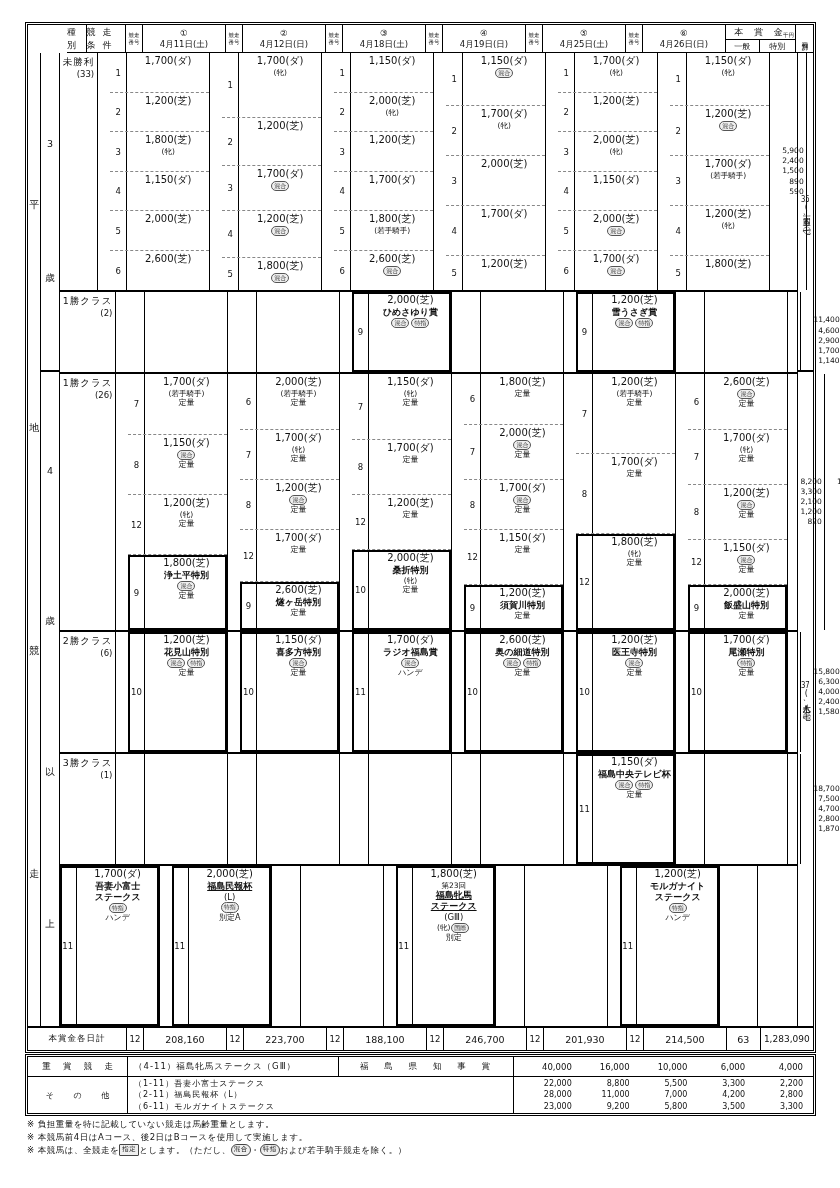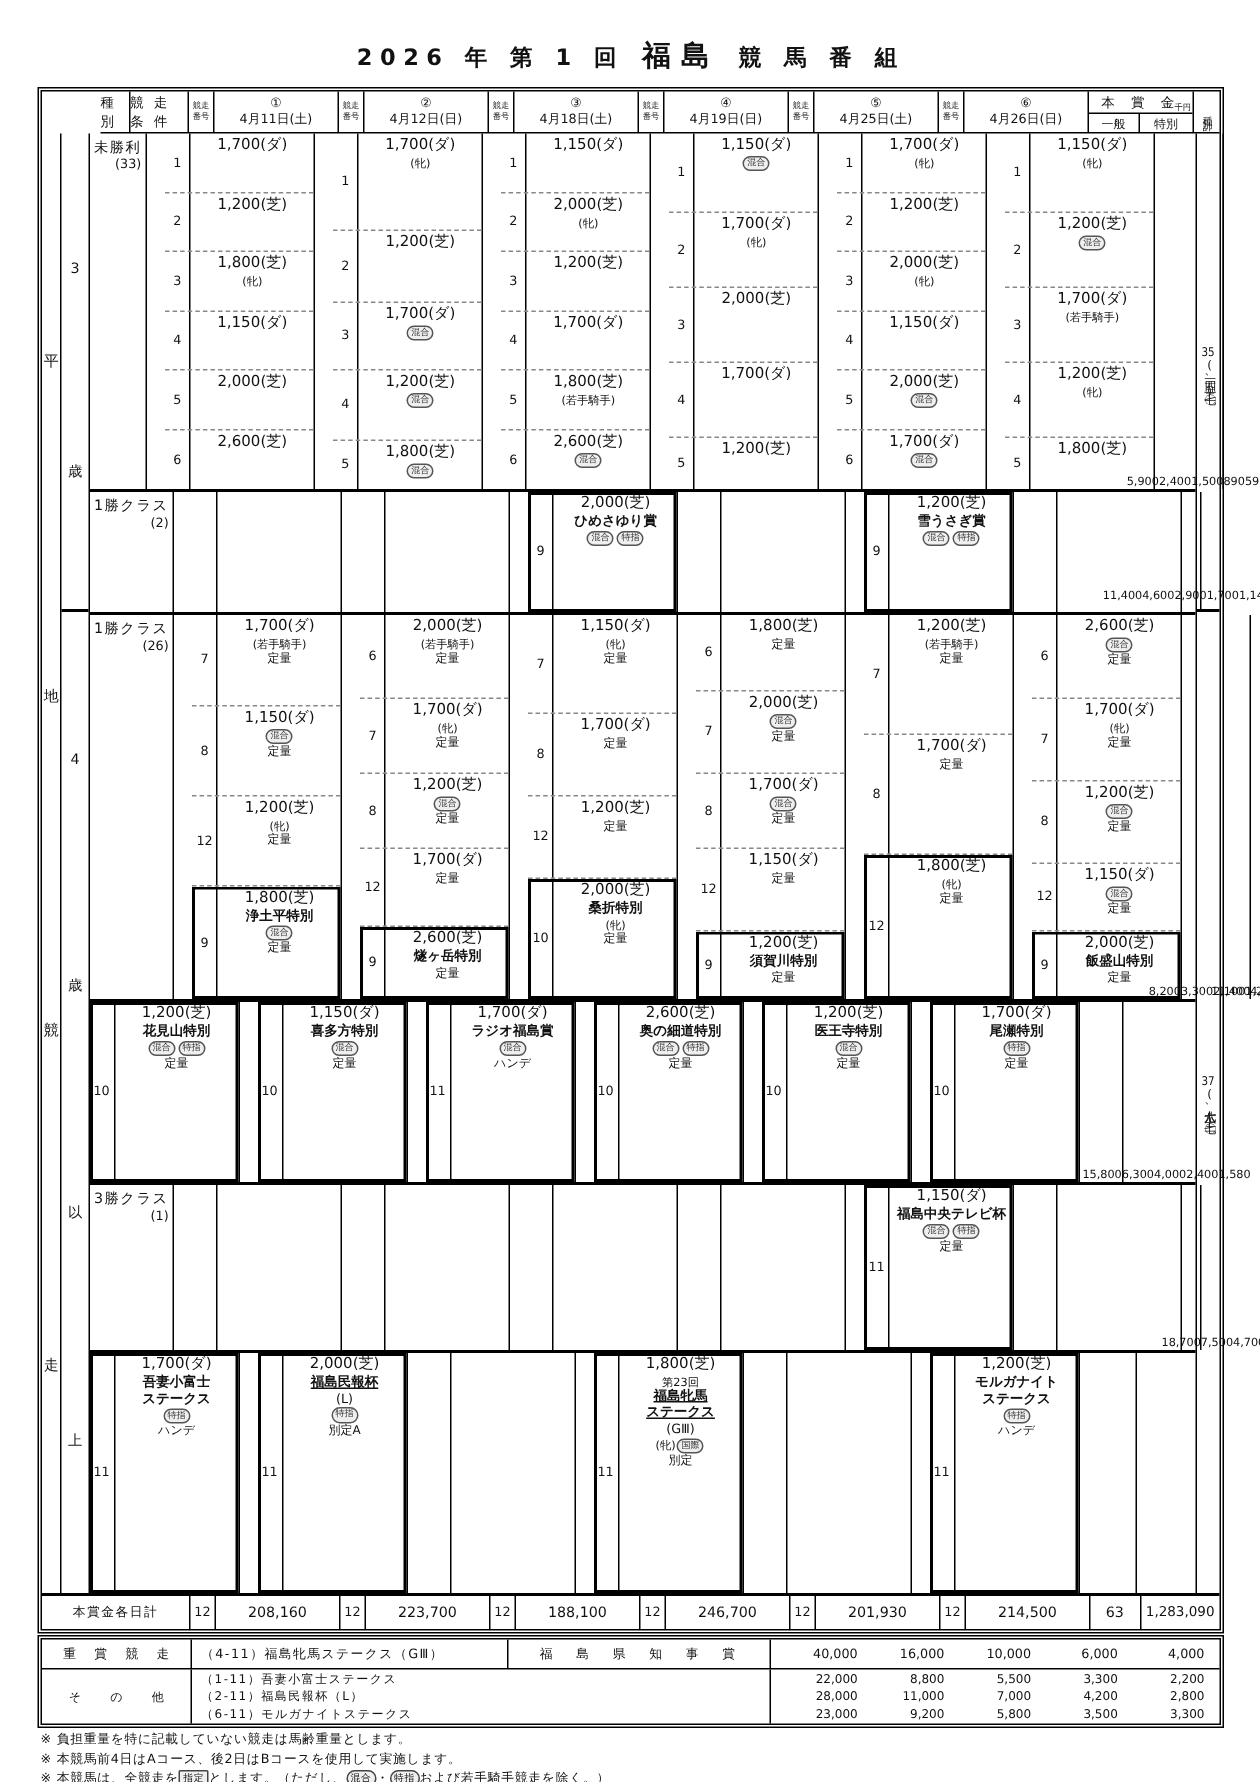--- a/index.html
+++ b/index.html
@@ -53,21 +53,21 @@
   .ntop { font-size:7.5px; }
   .rname { font-size:9px; font-weight:bold; white-space:nowrap;}
   .rname.u { text-decoration:underline; }
   .grade { font-size:8.5px; }
   .bline { font-size:7.5px; min-height:8px;}
   .badge { display:inline-block; font-size:6px; line-height:1.4; border:1px solid #555; border-radius:6px;
            padding:0 2px; margin:0 1px; color:#333; background:#efefef; vertical-align:middle;}
   .weight { font-size:8px; }
   .pgen { width:34px; border-right:1px solid #000; }
   .pspec { width:36px; }
-  .plist { height:100%; display:flex; flex-direction:row; justify-content:center; align-items:flex-end; padding-right:2px; font-size:7.5px; line-height:1.35;}
+  .plist { height:100%; display:flex; flex-direction:column; justify-content:center; align-items:flex-end; padding-right:2px; font-size:7.5px; line-height:1.35;}
   .plist.bot { justify-content:flex-end; padding-bottom:6px;}
   .spine-kei { width:17px; border-left:1px solid #000; display:flex; flex-direction:column; font-size:8px;}
   .keibox { display:flex; align-items:center; justify-content:center; writing-mode:vertical-rl; text-orientation:upright; letter-spacing:0;}
   .keibox.b1 { height:319px; border-bottom:2px solid #000;}
   .keibox.b2 { height:652px; }
   .tcu { text-combine-upright:all; }
 
   
   .totrow { display:flex; height:24px; border-top:2px solid #000; font-size:9.5px; align-items:stretch;}
   .t-label { width:100px; border-right:1px solid #000; display:flex; align-items:center; justify-content:center; font-size:8.5px; letter-spacing:1px;}
@@ -90,25 +90,20 @@
 
   .footnotes { margin-top:4px; font-size:8.5px; line-height:1.5; letter-spacing:0.5px;}
   .fn { white-space:nowrap; }
   .fbadge { display:inline-block; font-size:6.5px; border:1px solid #444; border-radius:6px; padding:0 2px; background:#efefef; vertical-align:middle;}
   .fbadge.rect { border-radius:1px; }
 </style>
 </head>
 <body>
 
 <div class="page">
-  <div class="title">
-    <span>2026 年 第 1 回</span>
-    <span class="track">福島</span>
-    <span>競 馬 番 組</span>
-  </div>
 
   <div class="maintable">
     <div class="thead" id="thead">
       <div class="h-shubetsu">種 別</div>
       <div class="h-joken">競 走 条 件</div>
 
       <div class="h-pair">
           <div class="h-num">
             <div>競走</div>
             <div>番号</div>
@@ -739,20 +734,24 @@
               <div class="plist">
                 <div>11,400</div>
                 <div>4,600</div>
                 <div>2,900</div>
                 <div>1,700</div>
                 <div>1,140</div>
               </div>
             </div>
           </div>
           <div class="sec" style="height: 122px;">
+            <div class="joken">
+              <div class="jl">2勝クラス</div>
+              <div class="jc">(6)</div>
+            </div>
             <div class="datecol">
               <div class="cr sp" style="height: 120px;">
                 <div class="num">10</div>
                 <div class="cell">
                   <div class="dist">1,200(芝)</div>
                   <div class="rname">花見山特別</div>
                   <div class="bline"><span class="badge">混合</span><span class="badge">特指</span></div>
                   <div class="weight">定量</div>
                 </div>
               </div>

